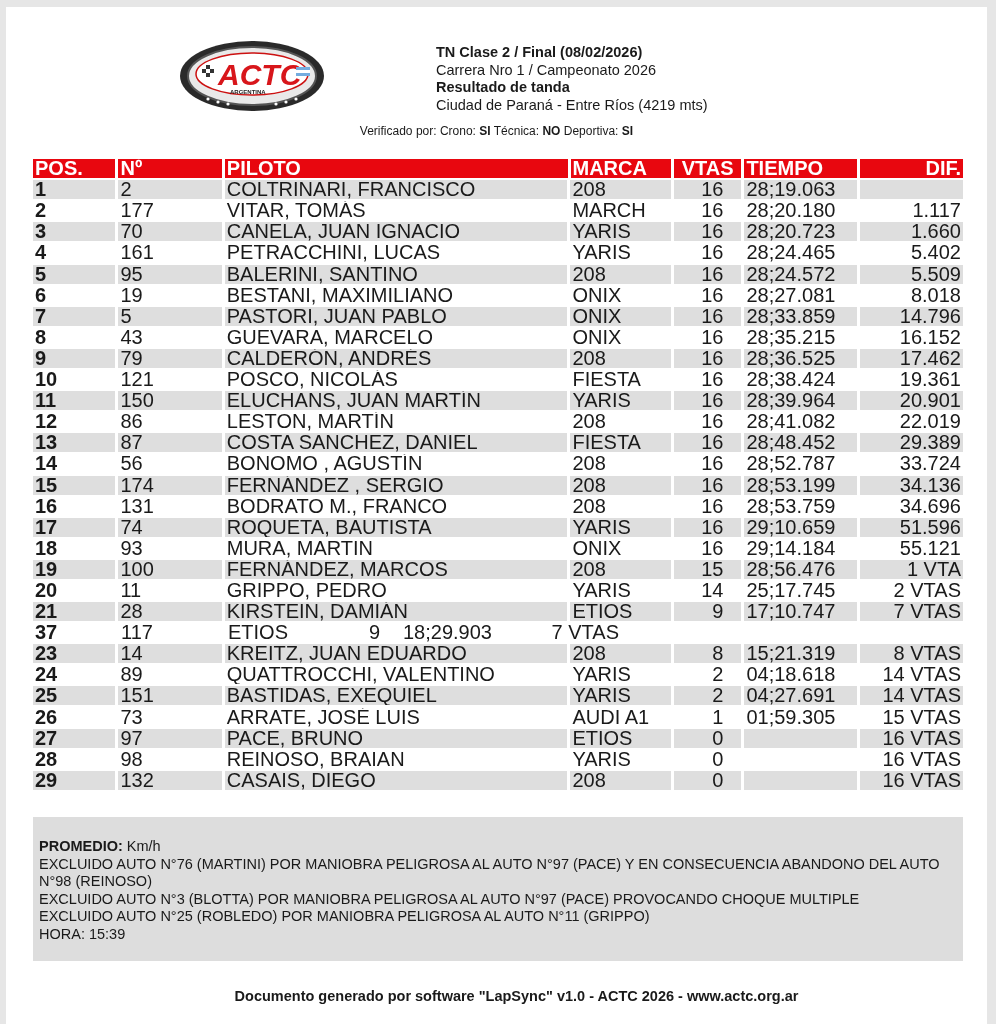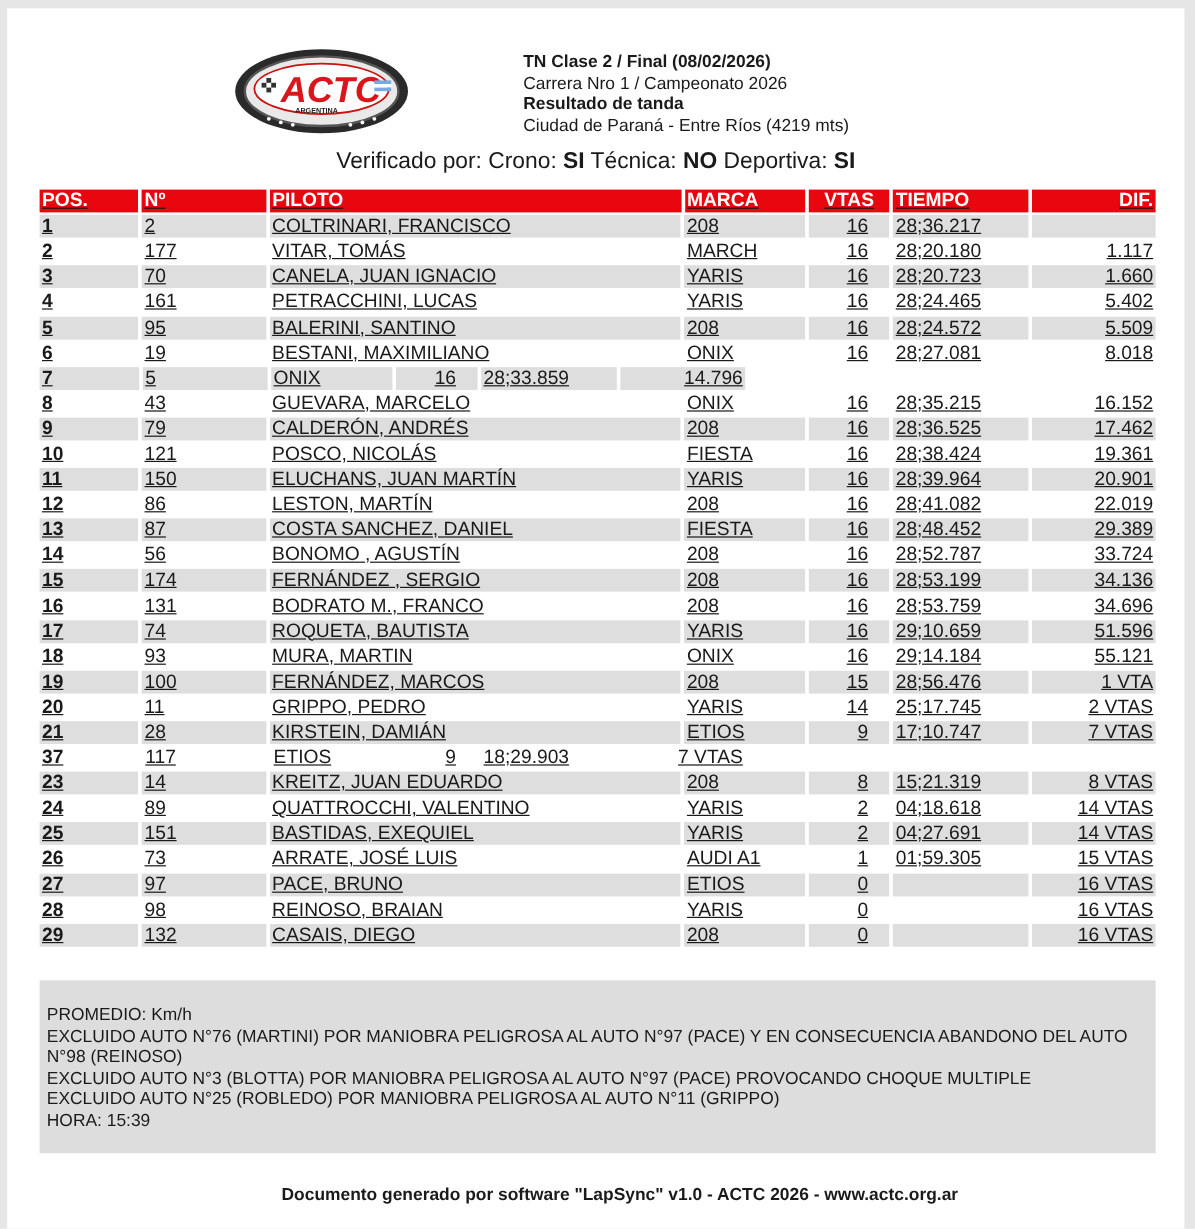--- a/index.html
+++ b/index.html
@@ -9,36 +9,36 @@
     font-family: "Liberation Sans", sans-serif;
     color: #1a1a1a;
     position: relative;
   }
   .page {
     position: absolute; left: 6px; top: 7px; width: 981px; height: 1017px;
     background: #ffffff;
   }
   
   .logo {
-    position: absolute; left: 188px; top: 32px; width: 148px; height: 74px;
+    position: absolute; left: 172px; top: 32px; width: 148px; height: 74px;
   }
   .header-text {
     position: absolute; left: 430px; top: 27px; font-size: 14.5px; line-height: 17.5px; margin-top: 10px;
   }
   .header-text .b { font-weight: bold; }
   .verif {
-    position: absolute; left: 0; width: 981px; top: 117px; text-align: center; font-size: 19px;
+    position: absolute; left: 0; width: 981px; top: 117px; text-align: center; font-size: 12px;
   }
   .verif b { font-weight: bold; }
 
   
   .results {
     position: absolute; left: 27px; top: 150px; width: 930px;
   }
-  .row { display: flex; height: 21.1px; align-items: center; font-size: 16px; text-decoration: underline; }
+  .row { display: flex; height: 21.1px; align-items: flex-end; font-size: 20px; }
   .row > div {
     height: 19px; line-height: 19px; box-sizing: border-box; padding: 0 2px;
     margin-right: 3px; white-space: nowrap; overflow: hidden;
   }
   .row > div:last-child { margin-right: 0; }
   .c-pos { width: 83px; font-weight: bold; }
   .c-num { width: 104px; }
   .c-pil { width: 345px; }
   .c-mar { width: 101px; }
   .c-vt  { width: 68px; text-align: right; padding-right: 18px !important; }
@@ -48,21 +48,21 @@
   .hdr .c-vt { text-align: center; padding-right: 2px !important; }
   .odd > div { background: #dedede; }
   .even > div { background: #ffffff; }
 
   
   .notes {
     position: absolute; left: 27px; top: 810px; width: 930px; height: 144px;
     background: #dddddd; box-sizing: border-box; padding: 21px 6px 0 6px;
     font-size: 14.5px; line-height: 17.6px;
   }
-  .notes b { font-weight: normal; }
+  .notes b { font-weight: bold; }
   .footer {
     position: absolute; left: 0; width: 981px; top: 981px; text-align: center;
     font-size: 14.5px; font-weight: bold; margin-left: 20px;
   }
 </style>
 </head>
 <body>
 
 <div class="page">
 
@@ -121,21 +121,21 @@
       <div class="c-tie">TIEMPO</div>
       <div class="c-dif">DIF.</div>
     </div>
     <div id="rows">
         <div class="row odd">
           <div class="c-pos">1</div>
           <div class="c-num">2</div>
           <div class="c-pil">COLTRINARI, FRANCISCO</div>
           <div class="c-mar">208</div>
           <div class="c-vt">16</div>
-          <div class="c-tie">28;36.217</div>
+          <div class="c-tie">28;19.063</div>
           <div class="c-dif"></div>
         </div>
         <div class="row even">
           <div class="c-pos">2</div>
           <div class="c-num">177</div>
           <div class="c-pil">VITAR, TOMÁS</div>
           <div class="c-mar">MARCH</div>
           <div class="c-vt">16</div>
           <div class="c-tie">28;20.180</div>
           <div class="c-dif">1.117</div>
@@ -172,20 +172,21 @@
           <div class="c-num">19</div>
           <div class="c-pil">BESTANI, MAXIMILIANO</div>
           <div class="c-mar">ONIX</div>
           <div class="c-vt">16</div>
           <div class="c-tie">28;27.081</div>
           <div class="c-dif">8.018</div>
         </div>
         <div class="row odd">
           <div class="c-pos">7</div>
           <div class="c-num">5</div>
+          <div class="c-pil">PASTORI, JUAN PABLO</div>
           <div class="c-mar">ONIX</div>
           <div class="c-vt">16</div>
           <div class="c-tie">28;33.859</div>
           <div class="c-dif">14.796</div>
         </div>
         <div class="row even">
           <div class="c-pos">8</div>
           <div class="c-num">43</div>
           <div class="c-pil">GUEVARA, MARCELO</div>
           <div class="c-mar">ONIX</div>

